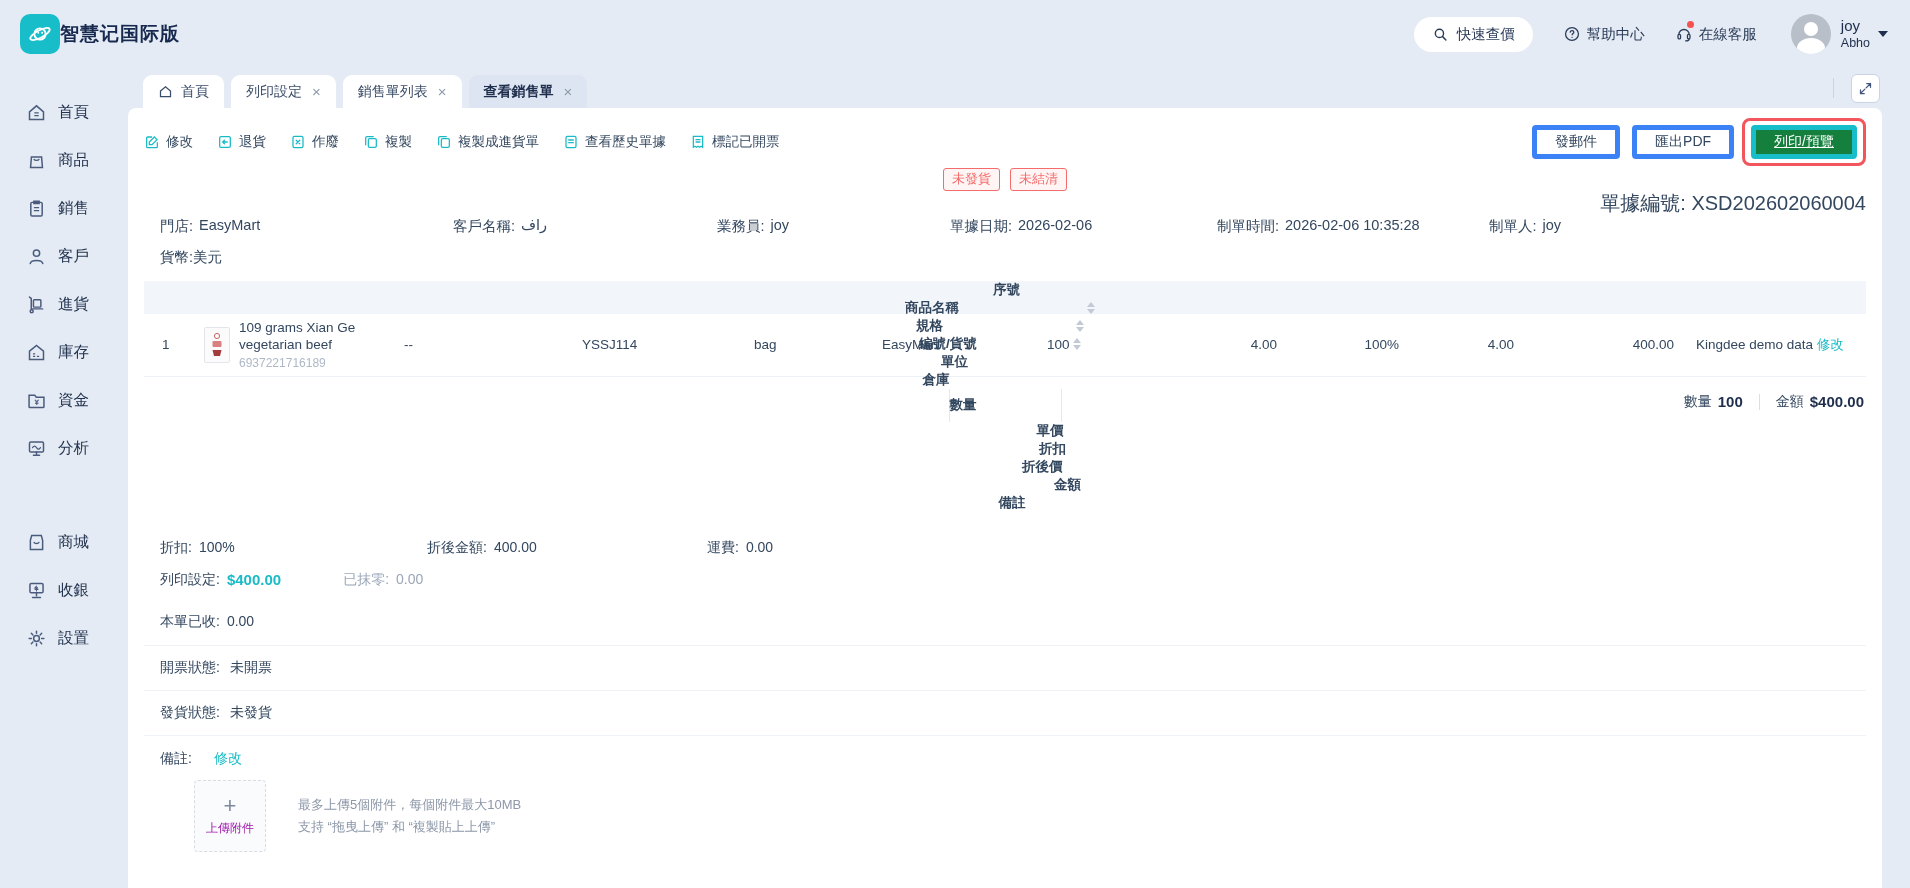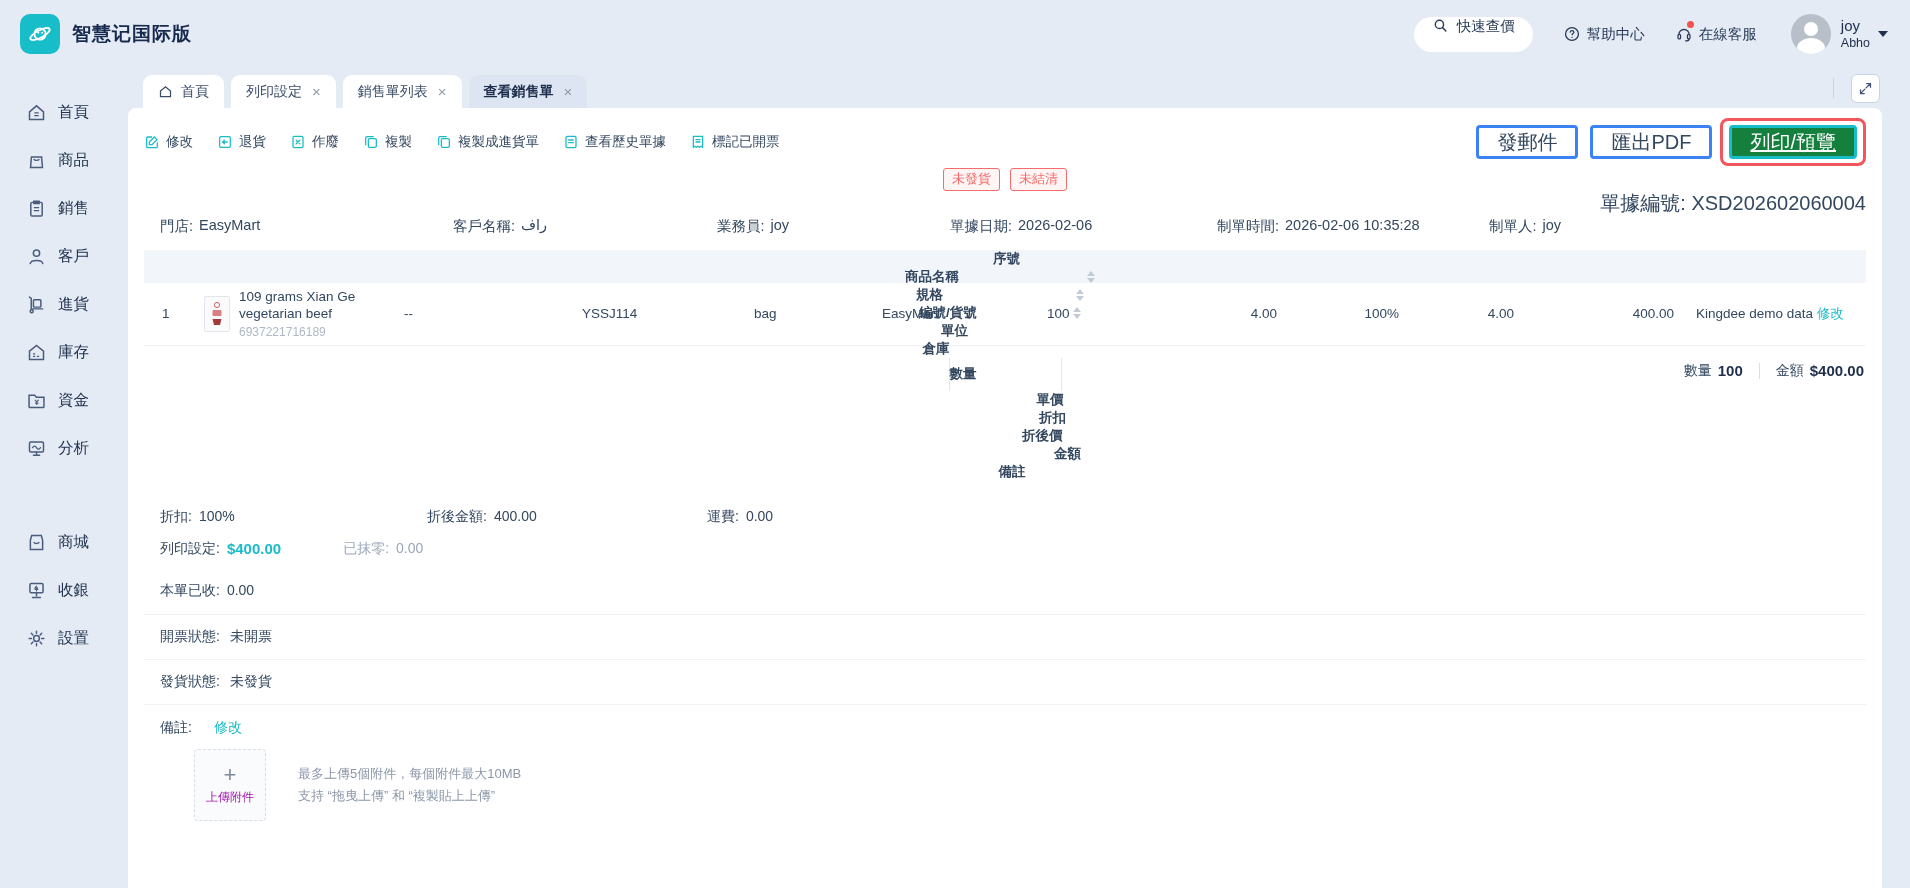--- a/index.html
+++ b/index.html
@@ -3,25 +3,25 @@
 <meta charset="utf-8">
 <style>
   * { margin:0; padding:0; box-sizing:border-box; }
   html,body { width:1910px; height:888px; overflow:hidden; }
   body { font-family:"Liberation Sans","DejaVu Sans",sans-serif; background:#E4EBF4; color:#33475F; }
 
   .app { width:1910px; height:888px; display:flex; flex-direction:column; }
 
   
   .topbar { height:68px; display:flex; align-items:center; padding:0 22px 0 20px; flex:none; }
-  .logo-wrap { display:flex; align-items:center; gap:12px; }
+  .logo-wrap { display:flex; align-items:center; }
   .logo-badge { width:40px; height:40px; border-radius:10px; background:#17BECA; display:flex; align-items:center; justify-content:center; }
   .logo-text { font-size:19px; font-weight:bold; color:#17294E; letter-spacing:1px; }
   .topbar-spacer { flex:1; }
-  .search-pill { display:flex; align-items:flex-start; gap:8px; background:#fff; border-radius:18px; height:35px; padding:0 18px; cursor:pointer; }
+  .search-pill { display:flex; align-items:center; gap:8px; background:#fff; border-radius:18px; height:35px; padding:0 18px; cursor:pointer; }
   .search-pill span { font-size:14.5px; color:#2A3B58; }
   .top-item { display:flex; align-items:center; gap:6px; margin-left:30px; font-size:14.5px; color:#2A3B58; cursor:pointer; position:relative; }
   .red-dot { position:absolute; top:-4px; left:12px; width:7px; height:7px; border-radius:50%; background:#F5524D; }
   .avatar { width:40px; height:40px; border-radius:50%; background:#B8BFC9; margin-left:34px; position:relative; overflow:hidden; flex:none; }
   .avatar:before { content:""; position:absolute; left:13px; top:8px; width:14px; height:14px; border-radius:50%; background:#fff; }
   .avatar:after { content:""; position:absolute; left:6px; top:24px; width:28px; height:20px; border-radius:50%; background:#fff; }
   .user-block { margin-left:10px; line-height:1.25; cursor:pointer; }
   .user-name { font-size:15px; color:#1F2E4D; }
   .user-org { font-size:12.5px; color:#1F2E4D; }
   .caret-down { width:0; height:0; border-left:5px solid transparent; border-right:5px solid transparent; border-top:6px solid #1F2E4D; margin-left:8px; }
@@ -44,21 +44,21 @@
   .tabbar-divider { width:1px; height:20px; background:#C9D3E2; align-self:center; margin-right:10px; }
   .expand-btn { width:29px; height:29px; border:1px solid #C9D3E2; border-radius:6px; background:#fff; display:flex; align-items:center; justify-content:center; align-self:center; margin-right:2px; cursor:pointer; }
 
   
   .card { flex:1; background:#fff; border-radius:8px 8px 0 0; position:relative; min-height:0; padding:0 16px; }
 
   .toolbar { display:flex; align-items:center; padding-top:16px; height:52px; }
   .tb-action { display:flex; align-items:center; gap:6px; margin-right:24px; font-size:13.5px; color:#33475F; cursor:pointer; }
   .tb-action svg { color:#1ABBC6; }
   .toolbar-spacer { flex:1; }
-  .btn { height:34px; padding:0 18px; border:3px solid #3b82f6; border-radius:4px; background:#fff; font-size:20px; color:#33475F; font-family:inherit; cursor:pointer; margin-left:12px; }
+  .btn { height:34px; padding:0 18px; border:5px solid #3b82f6; border-radius:4px; background:#fff; font-size:14px; color:#33475F; font-family:inherit; cursor:pointer; margin-left:12px; }
   .btn.primary { background:#15803d; border-color:#17BECA; color:#fff;text-decoration:underline; }
   .annotation-box { border:3px solid #F2555C; border-radius:8px; padding:4px 6px; margin-left:8px; }
   .annotation-box .btn { margin-left:0; }
 
   .doc-no { position:absolute; right:16px; top:82px; font-size:20px; color:#33475F; }
 
   .doc-title { text-align:center; font-size:20px; color:#31435E; margin-top:12px; letter-spacing:2px; }
   .badge-row { display:flex; justify-content:center; gap:10px; margin-top:8px; }
   .badge { font-size:13px; color:#F56C6C; border:1px solid #F56C6C; background:#FFF5F5; border-radius:3px; padding:2px 8px; line-height:1.3; }
 
@@ -368,20 +368,23 @@
             </div>
           <div class="info-field if-w5">
               <span>制單時間:</span>
               <span>2026-02-06 10:35:28</span>
             </div>
           <div class="info-field">
               <span>制單人:</span>
               <span>joy</span>
             </div>
         </div>
+        <div class="currency-row">
+          <span>貨幣:</span><span>美元</span>
+        </div>
 
         <div class="table">
           <div class="thead">
             <div class="cell c1">序號</div>
             <div class="cell c2 th-sort">
               <span>商品名稱</span>
               <span class="carets">
                   <i class="caret-up"></i>
                   <i class="caret-dn"></i>
                 </span>

